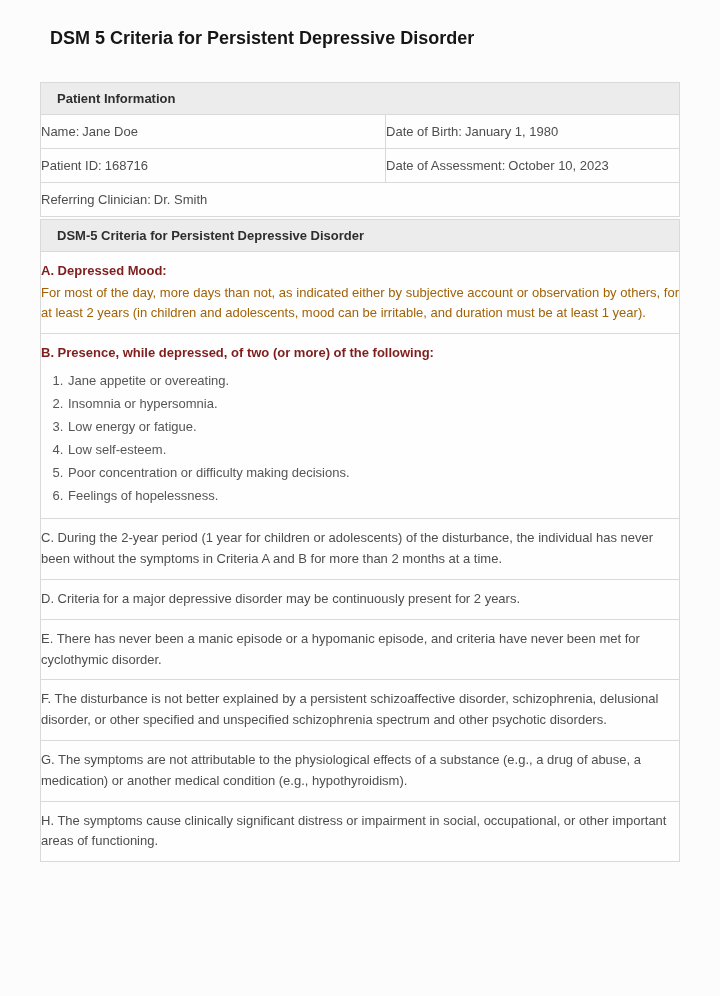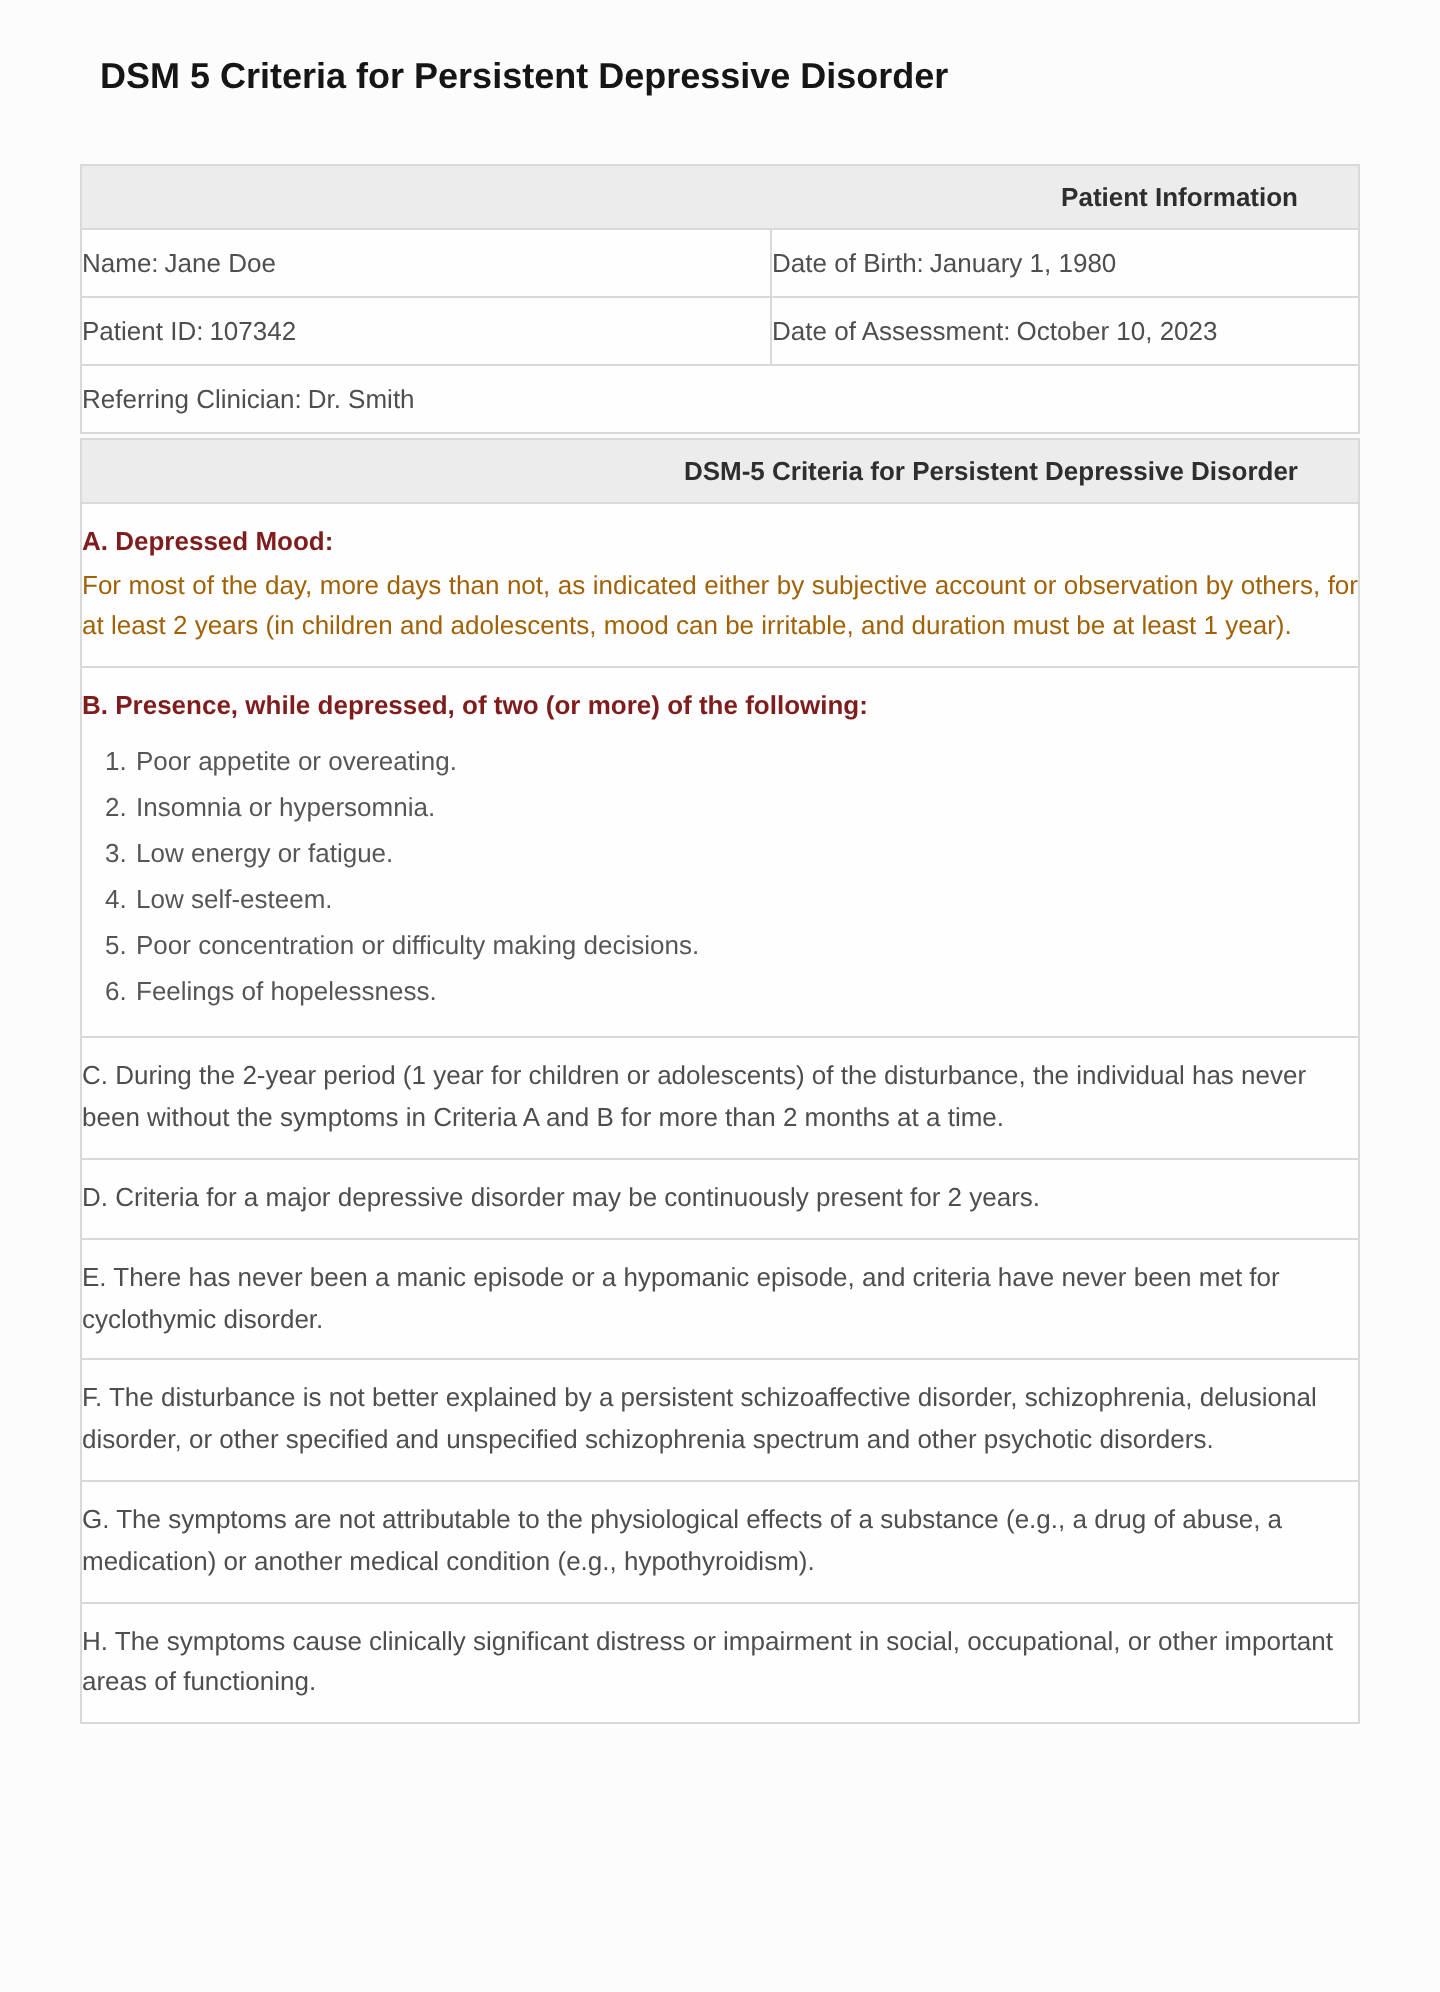--- a/index.html
+++ b/index.html
@@ -39,24 +39,23 @@
   }
   table.sheet th,
   table.sheet td {
     border: 1px solid #d9d9d9;
     font-size: 13px;
     vertical-align: top;
     text-align: left;
   }
   table.sheet th {
     background: #ececec;
-    padding: 8px 30px;
+    padding: 8px 16px;
     font-weight: bold;
     color: #2e2e2e;
-    text-align: right;
   }
   table.sheet td {
     padding: 9px 0;
     color: #4e4e4e;
     background: #fefefe;
   }
   .field .val {
     margin-left: 3px;
   }
   td.section {
@@ -110,21 +109,21 @@
       <tr>
         <td class="field">
           <span class="lbl">Name:</span><span class="val">Jane Doe</span>
         </td>
         <td class="field">
           <span class="lbl">Date of Birth:</span><span class="val">January 1, 1980</span>
         </td>
       </tr>
       <tr>
         <td class="field">
-          <span class="lbl">Patient ID:</span><span class="val">107342</span>
+          <span class="lbl">Patient ID:</span><span class="val">168716</span>
         </td>
         <td class="field">
           <span class="lbl">Date of Assessment:</span><span class="val">October 10, 2023</span>
         </td>
       </tr>
       <tr>
         <td class="field" colspan="2">
           <span class="lbl">Referring Clinician:</span><span class="val">Dr. Smith</span>
         </td>
       </tr>
@@ -141,21 +140,21 @@
         <td class="section">
           <p class="sec-heading">A. Depressed Mood:</p>
           <p class="sec-body">For most of the day, more days than not, as indicated either by subjective account or observation by others, for at least 2 years (in children and adolescents, mood can be irritable, and duration must be at least 1 year).</p>
         </td>
       </tr>
 
       <tr>
         <td class="section">
           <p class="sec-heading">B. Presence, while depressed, of two (or more) of the following:</p>
           <ol class="symptom-list">
-            <li>Poor appetite or overeating.</li>
+            <li>Jane appetite or overeating.</li>
             <li>Insomnia or hypersomnia.</li>
             <li>Low energy or fatigue.</li>
             <li>Low self-esteem.</li>
             <li>Poor concentration or difficulty making decisions.</li>
             <li>Feelings of hopelessness.</li>
           </ol>
         </td>
       </tr>
 
       <tr>

